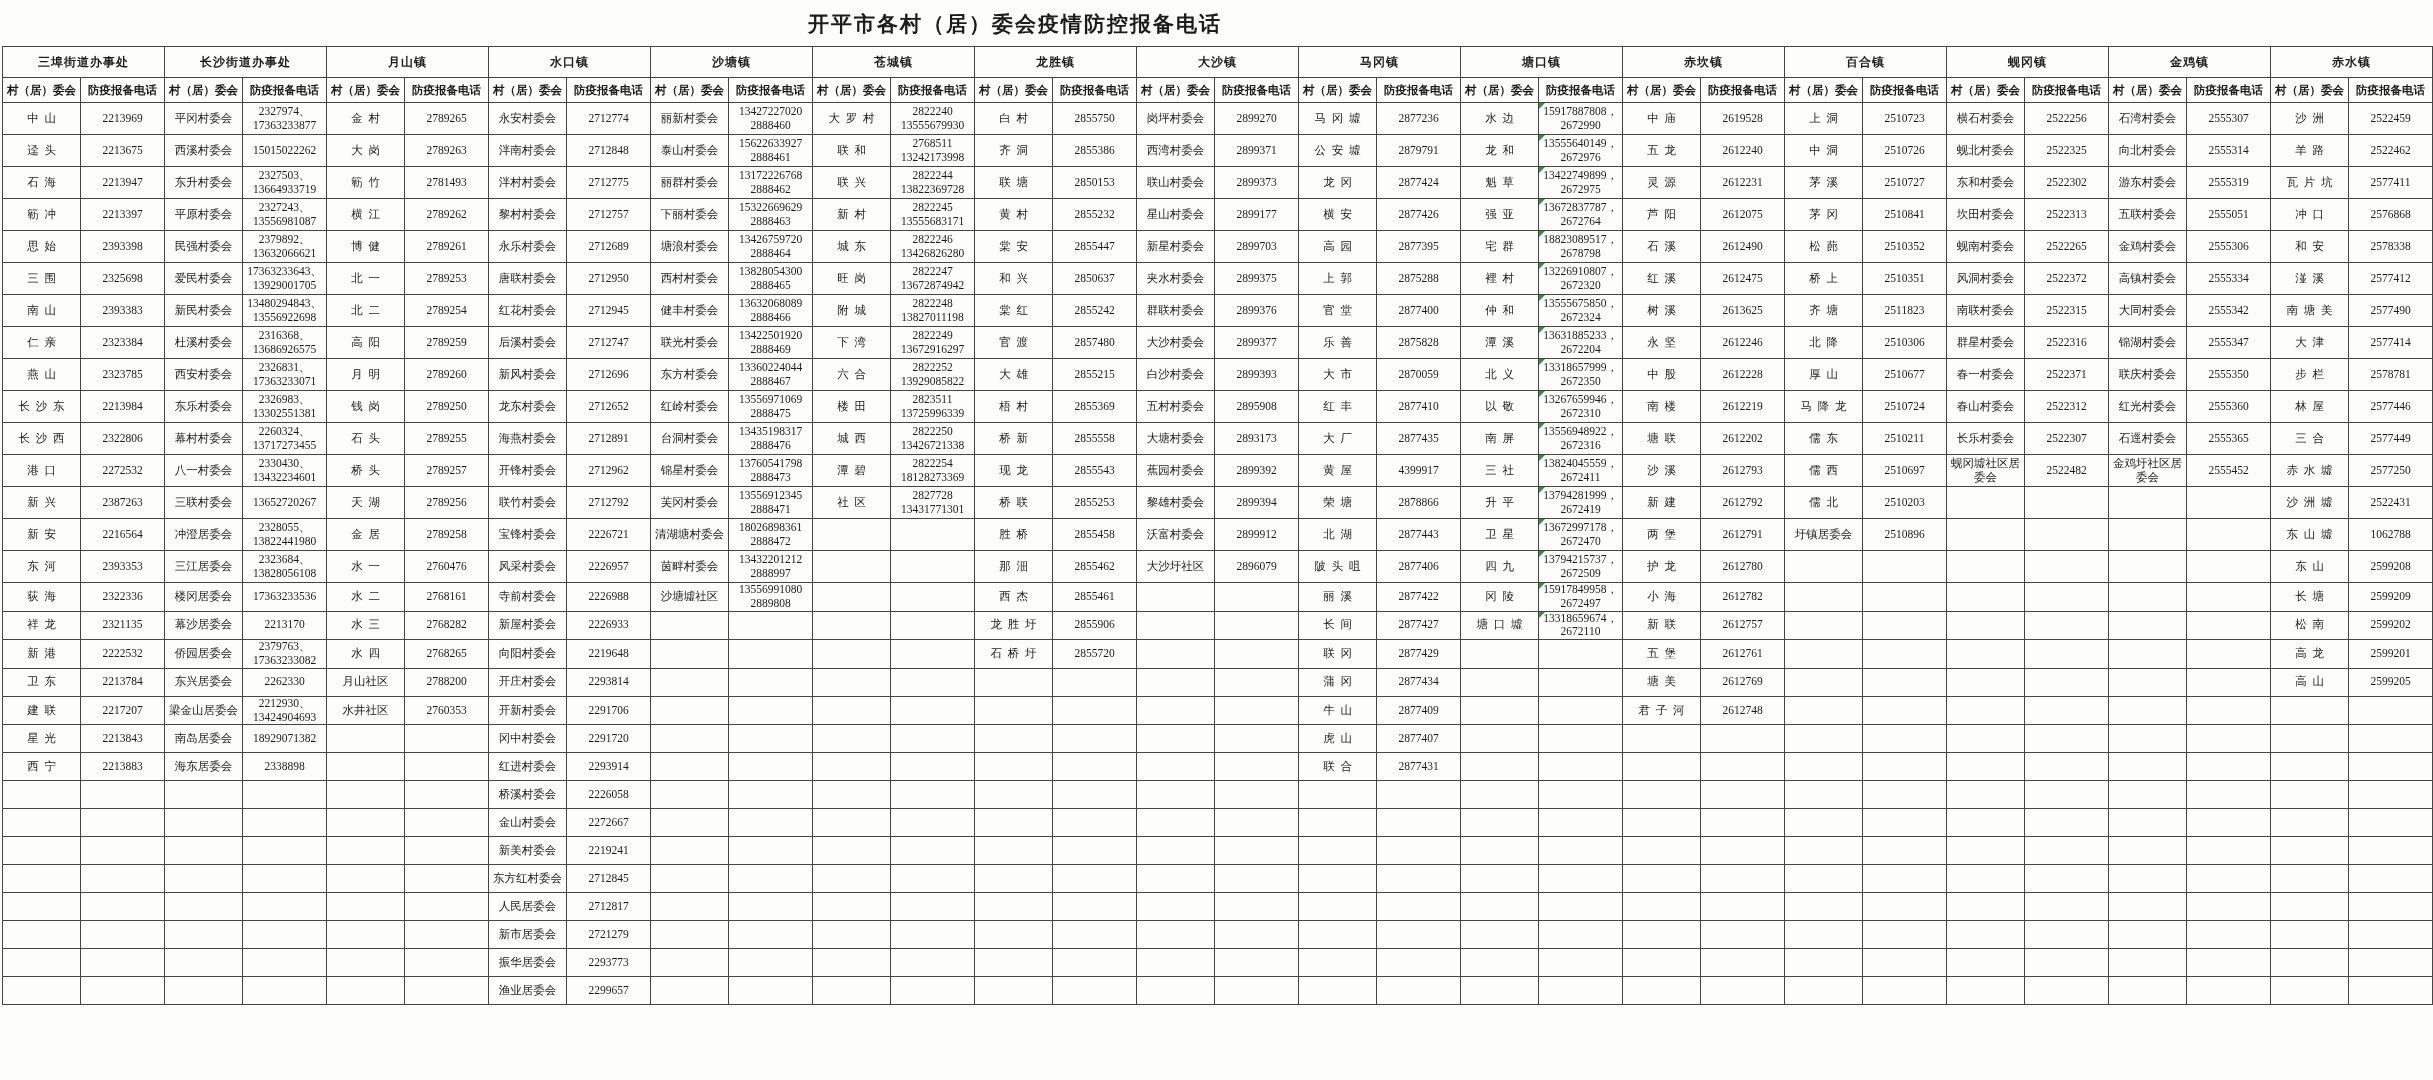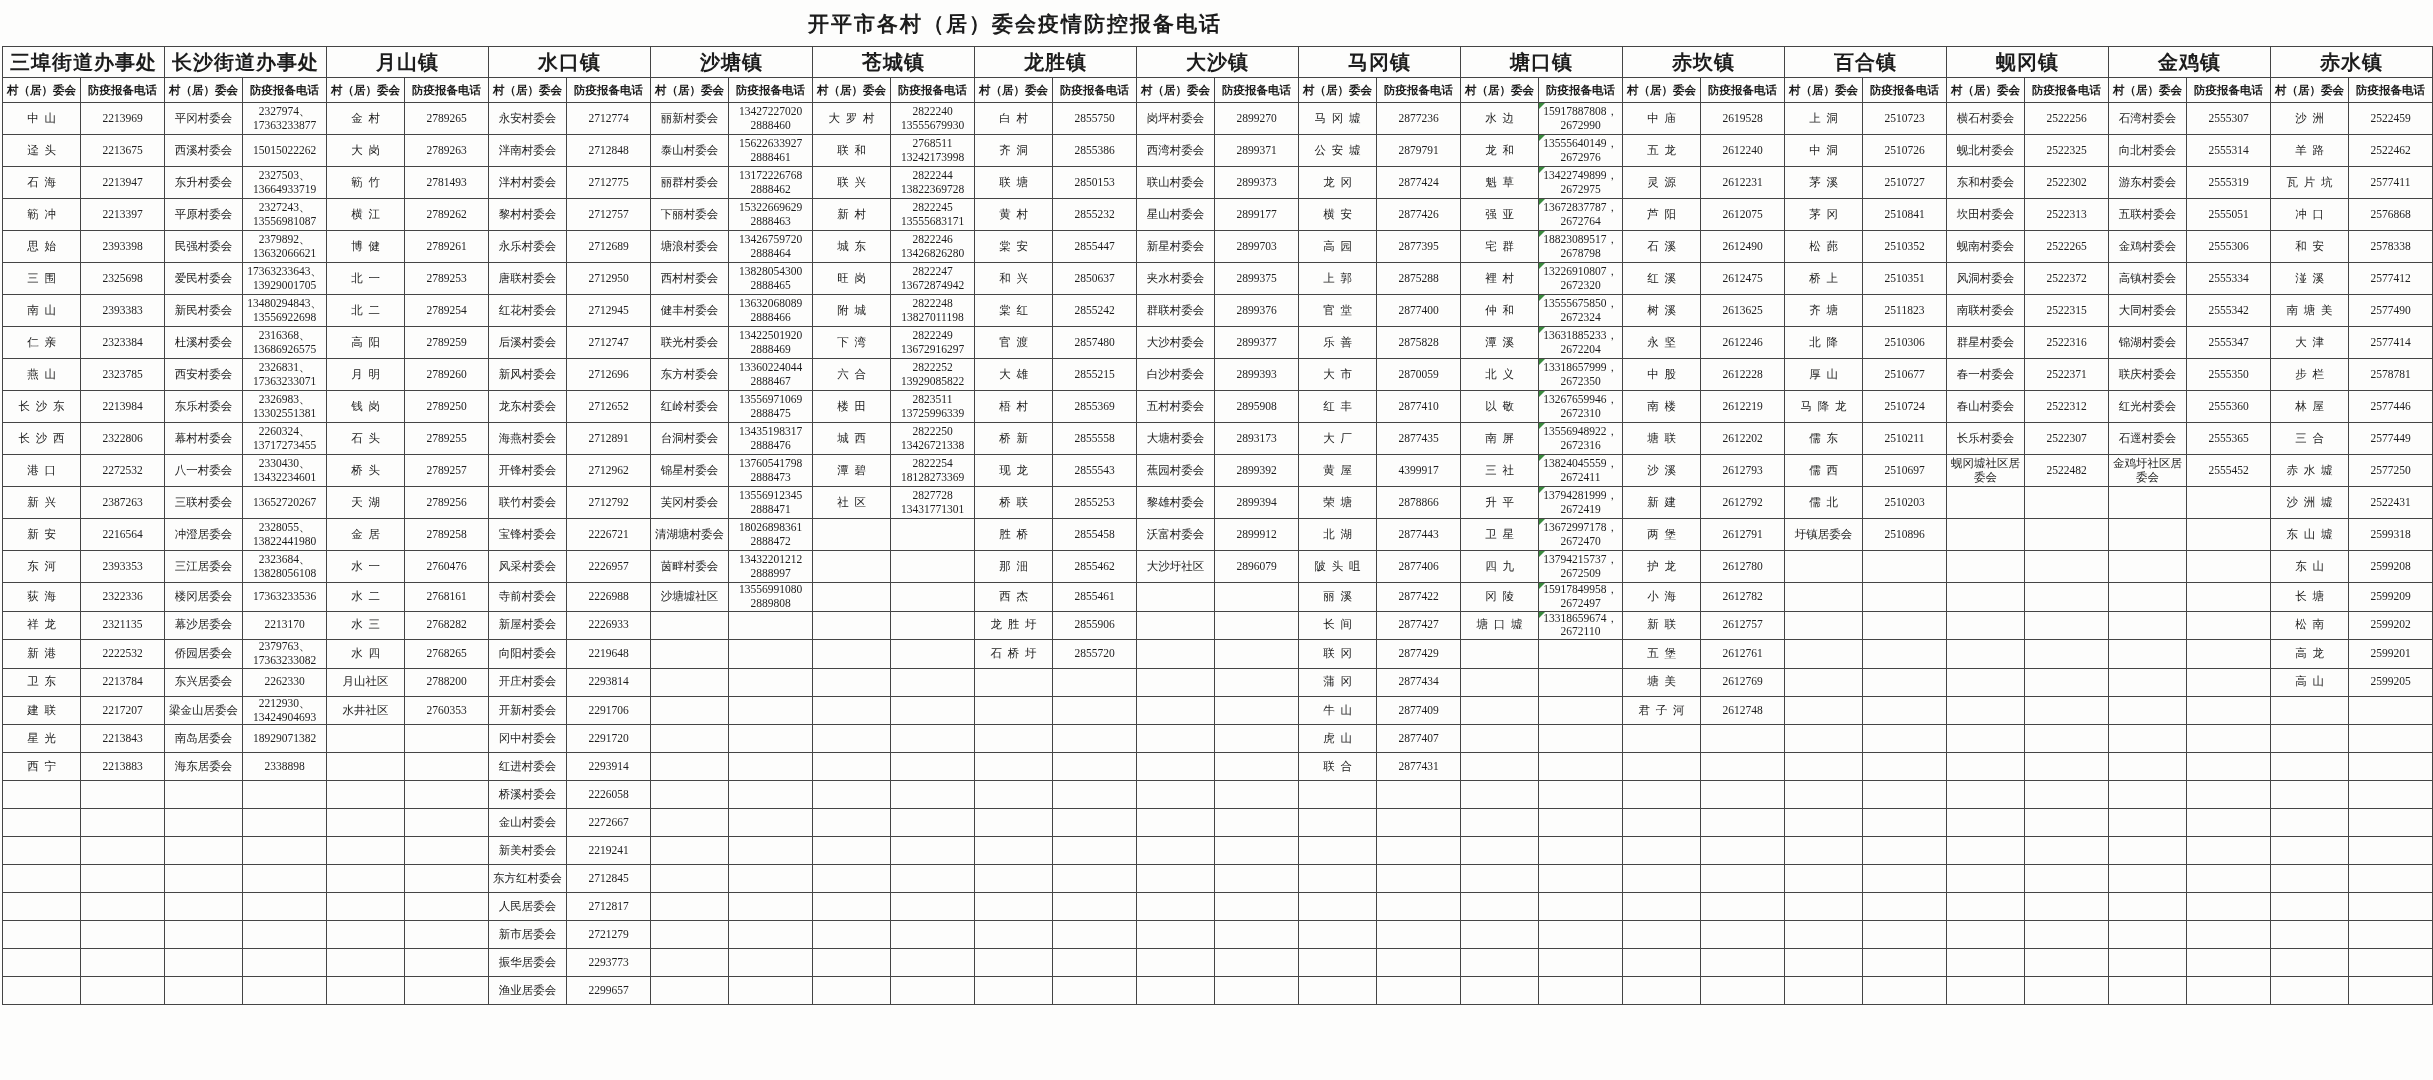--- a/index.html
+++ b/index.html
@@ -14,21 +14,21 @@
     font-size:21px;font-weight:bold;letter-spacing:2px;
   }
   table.grid{
     border-collapse:collapse;table-layout:fixed;
     margin-left:2px;width:2429px;background:#fdfdfc;
   }
   .grid th,.grid td{
     border:1px solid #454545;text-align:center;vertical-align:middle;
     padding:0 1px;overflow:hidden;
   }
-  th.town{font-size:20px;font-weight:600;height:30px;letter-spacing:1px;}
+  th.town{font-size:12px;font-weight:600;height:30px;letter-spacing:1px;}
   th.sub{font-size:11.5px;height:24px;font-weight:bold;}
   td.name,td.phone{font-size:11.5px;line-height:1.2;}
   td.phone{white-space:pre-line;}
   td.name span.sp{letter-spacing:0.5em;margin-right:-0.5em;}
   td.tri{position:relative;}
   td.tri::before{
     content:"";position:absolute;top:0;left:0;width:0;height:0;
     border:3px solid transparent;border-top-color:#3a8a3e;border-left-color:#3a8a3e;
   }
 </style>
@@ -614,21 +614,21 @@
 2672470</td>
           <td class="name"><span class="sp">两堡</span></td>
           <td class="phone">2612791</td>
           <td class="name"><span>圩镇居委会</span></td>
           <td class="phone">2510896</td>
           <td class="name"></td>
           <td class="phone"></td>
           <td class="name"></td>
           <td class="phone"></td>
           <td class="name"><span class="sp">东山墟</span></td>
-          <td class="phone">2599318</td>
+          <td class="phone">1062788</td>
         </tr>
         <tr style="height: 32px;">
           <td class="name"><span class="sp">东河</span></td>
           <td class="phone">2393353</td>
           <td class="name"><span>三江居委会</span></td>
           <td class="phone">2323684、
 13828056108</td>
           <td class="name"><span class="sp">水一</span></td>
           <td class="phone">2760476</td>
           <td class="name"><span>风采村委会</span></td>

